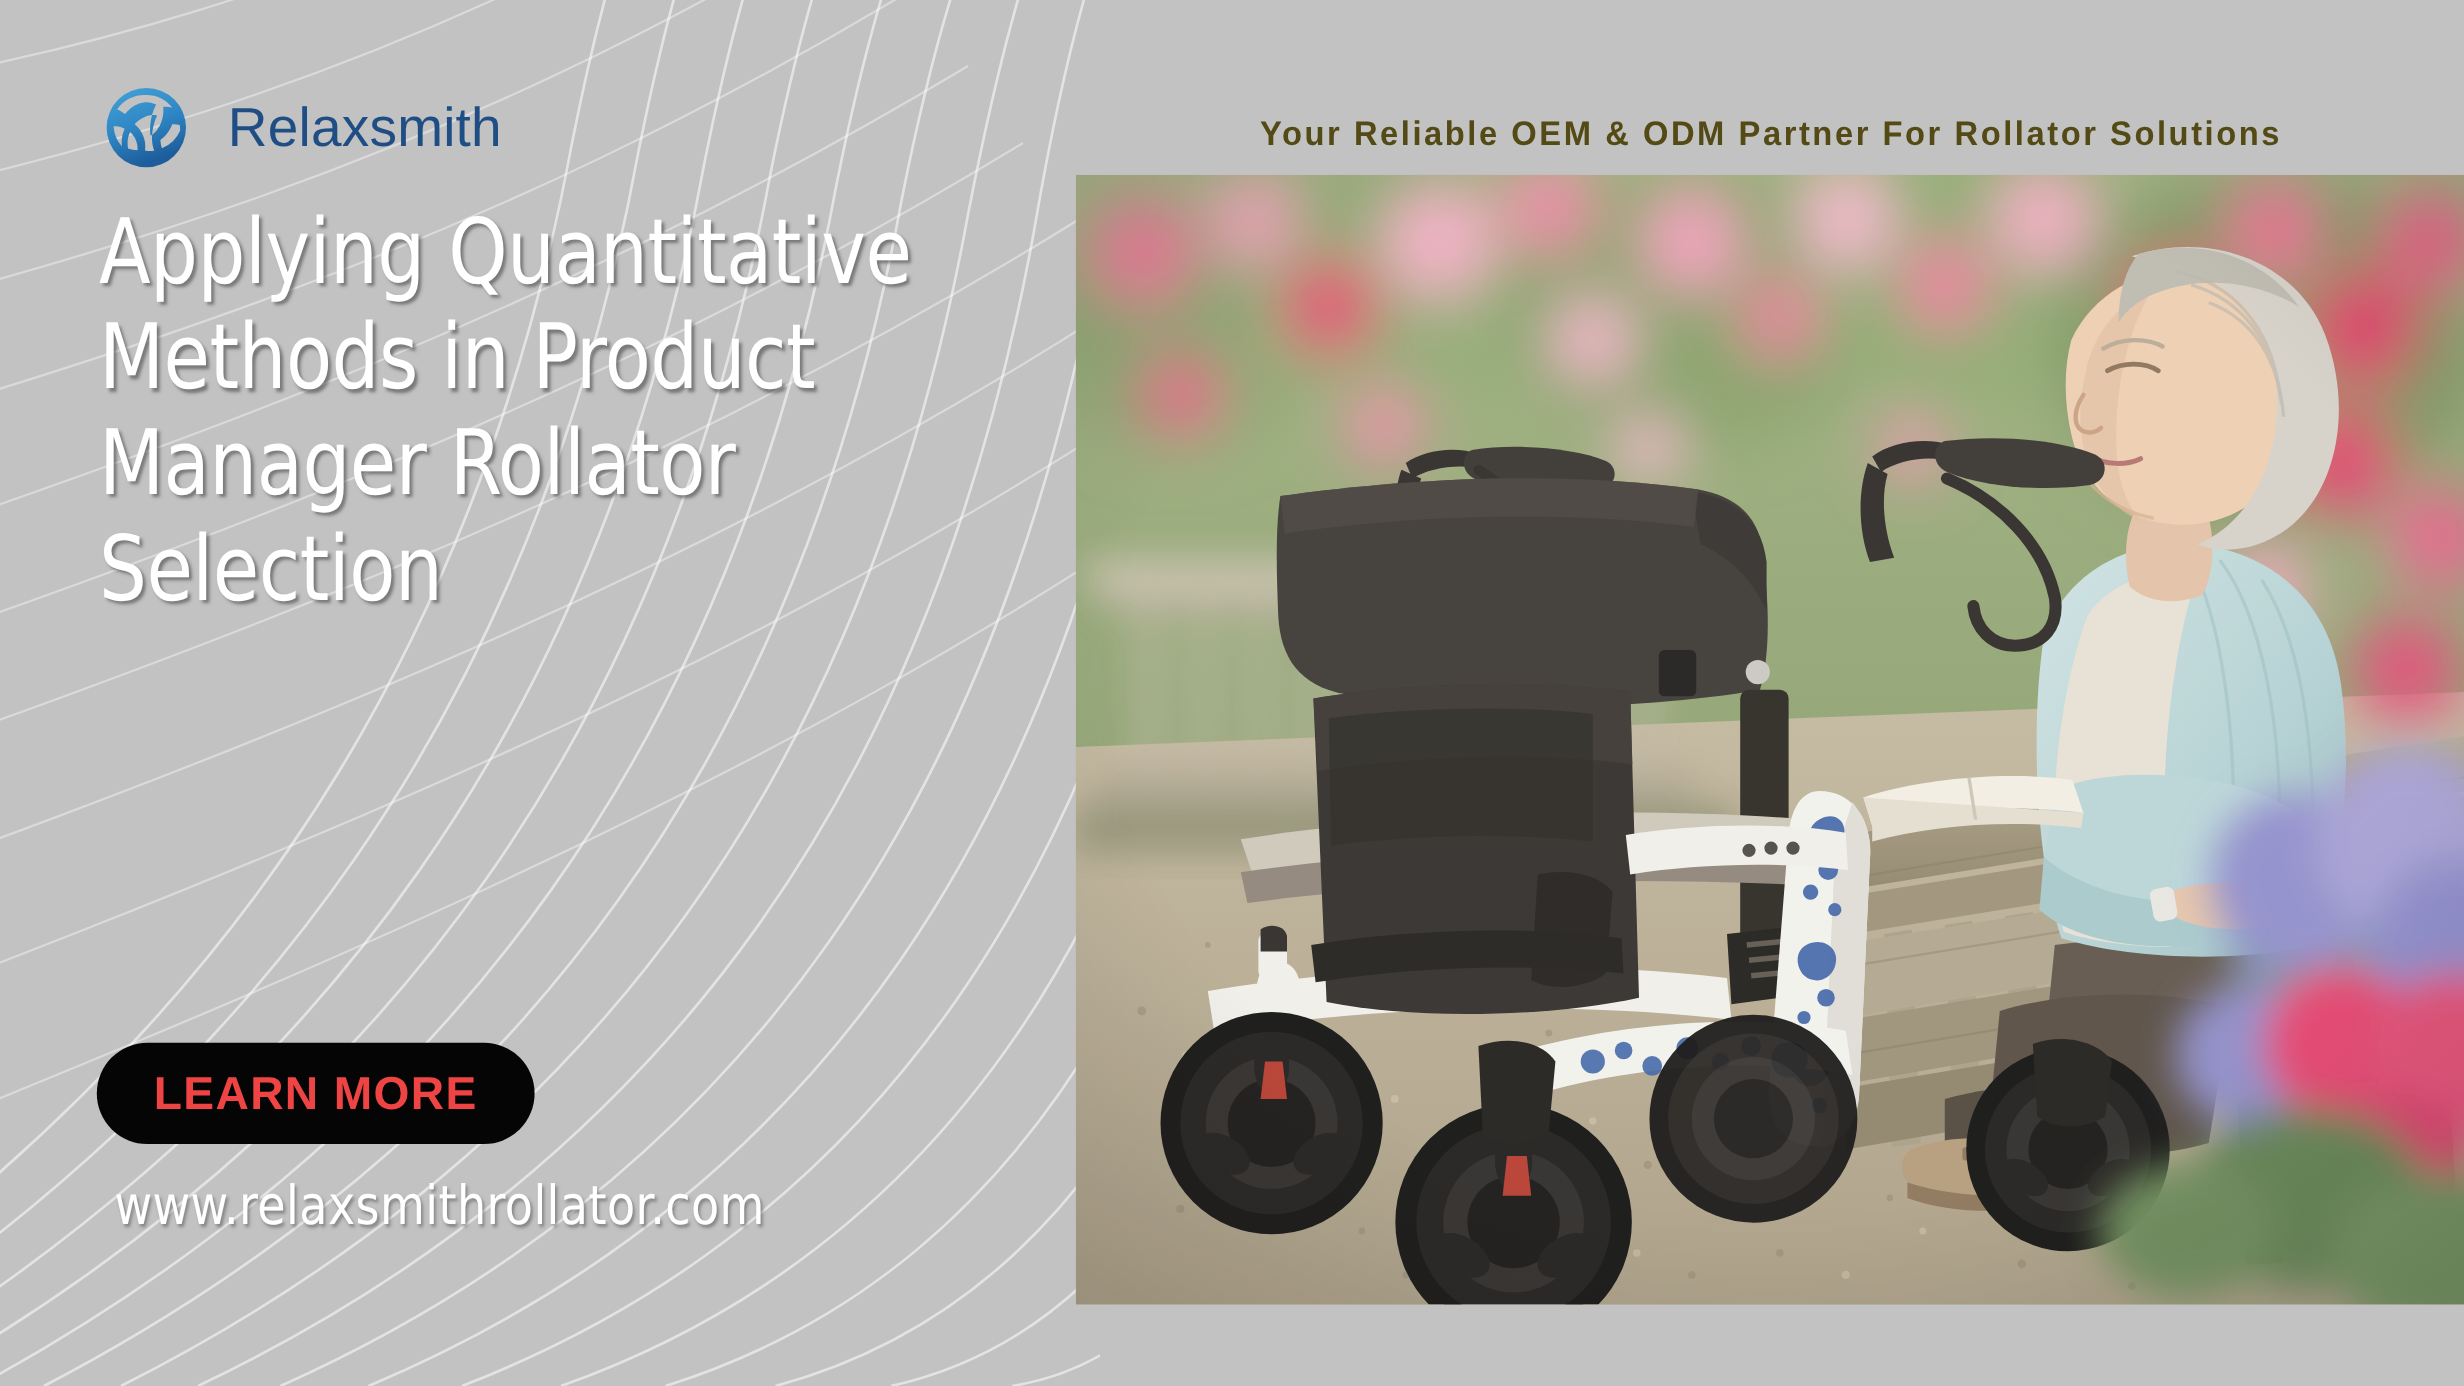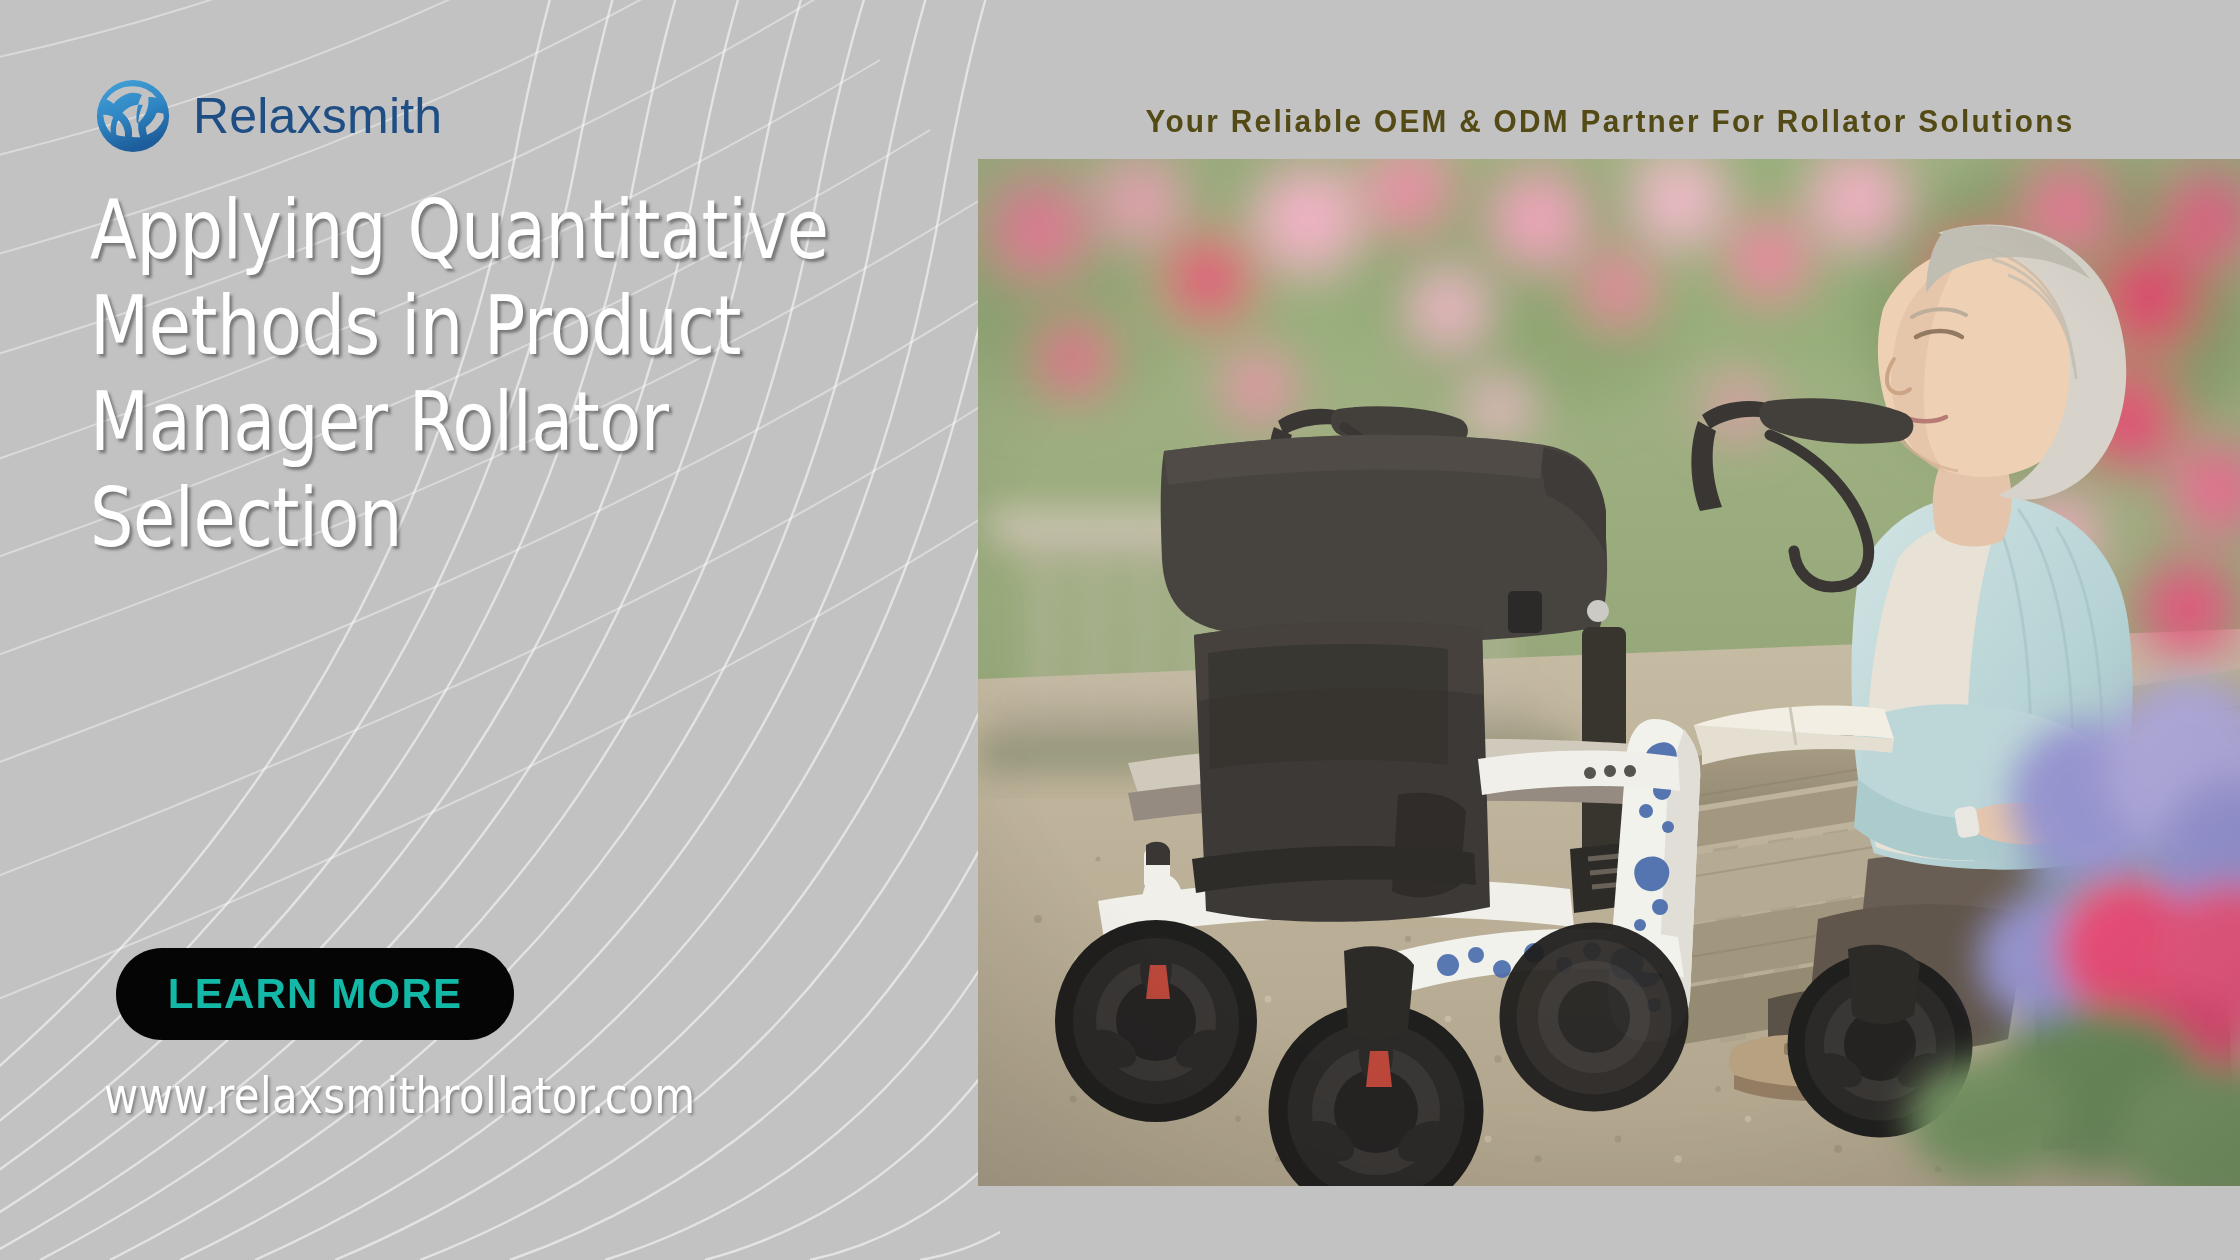--- a/index.html
+++ b/index.html
@@ -29,21 +29,21 @@
   .left-col{
     position:absolute;
     left:0; top:0;
     width:980px; height:1260px;
     z-index:5;
   }
 
   .brand{
     position:absolute;
     left:95px; top:78px;
-    display:flex; align-items:center; gap:22px;
+    display:flex; align-items:center; gap:36px;
   }
   .brand-mark{ width:76px; height:76px; display:block; flex:0 0 auto; }
   .brand-name{
     font-family:"Liberation Sans", sans-serif;
     font-size:50px;
     font-weight:400;
     color:#1f4e85;
     letter-spacing:.2px;
     line-height:1;
     white-space:nowrap;
@@ -60,28 +60,28 @@
     color:#ffffff;
     letter-spacing:-0.5px;
     text-shadow:3px 3px 3px rgba(60,60,60,.55);
     transform:scaleX(.93);
     transform-origin:left top;
   }
   .headline .hl-line{ display:block; }
 
   .cta-btn{
     position:absolute;
-    left:116px; top:948px;
+    left:88px; top:948px;
     display:inline-flex;
     align-items:center; justify-content:center;
     min-width:398px; height:92px;
     padding:16px 40px;
     background:#050505;
     border:none; border-radius:46px;
-    color:#14b8a6;
+    color:#ef4444;
     font-family:"Liberation Sans", sans-serif;
     font-weight:700;
     font-size:42px;
     letter-spacing:1.2px;
     cursor:pointer;
   }
 
   .site-url{
     position:absolute;
     left:104px; top:1068px;

